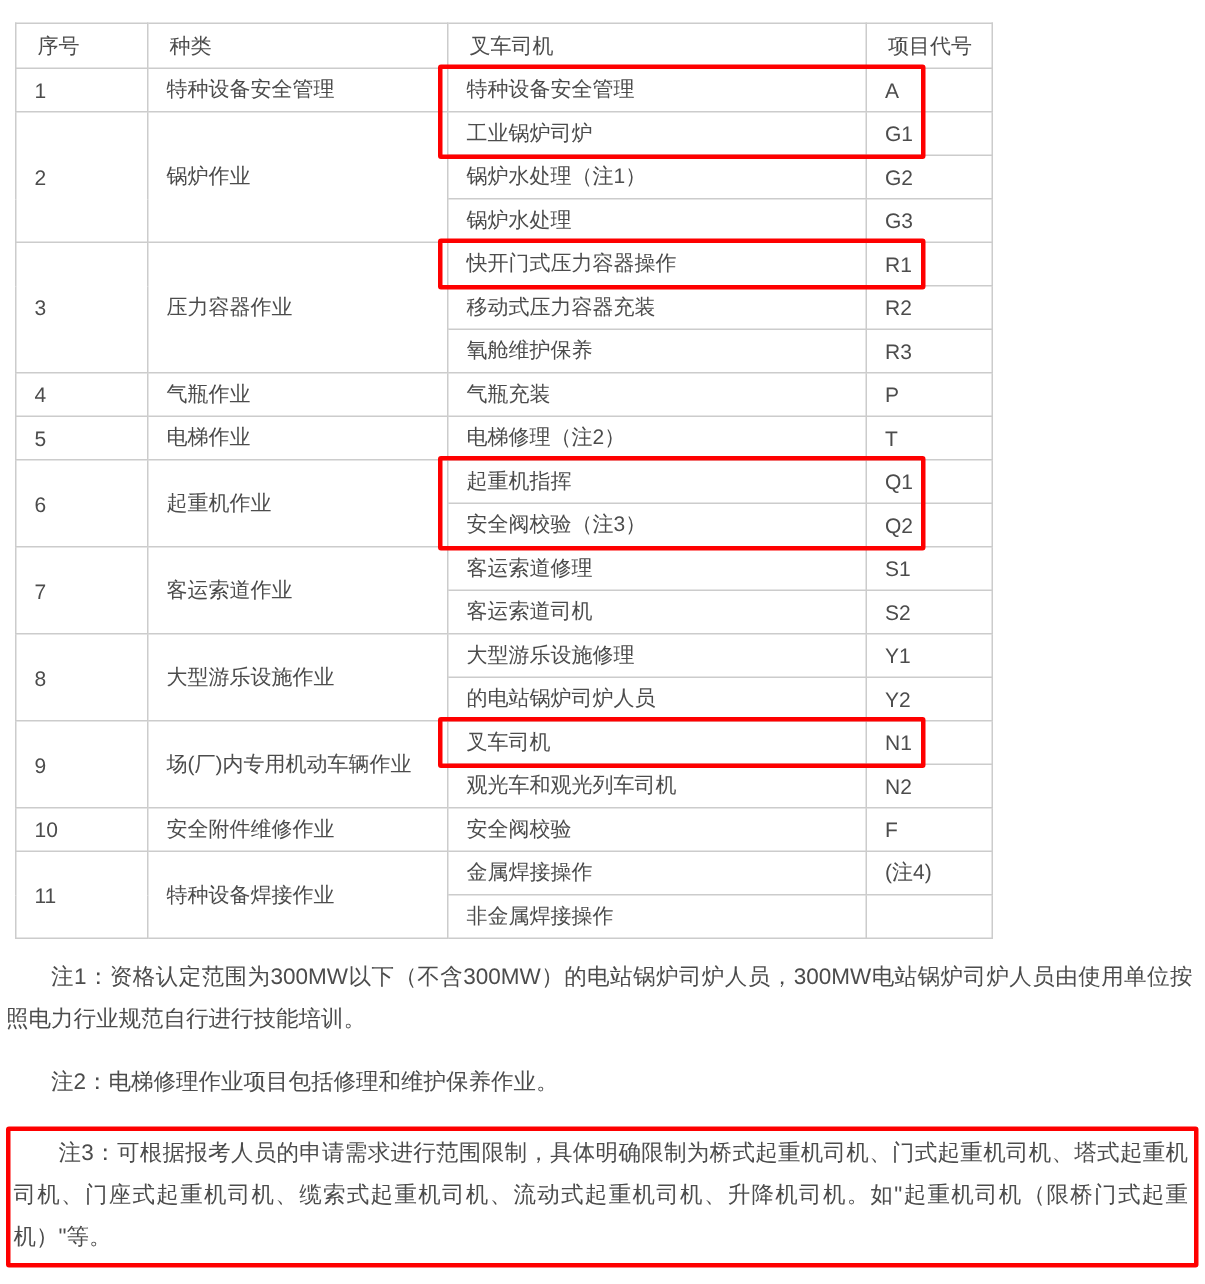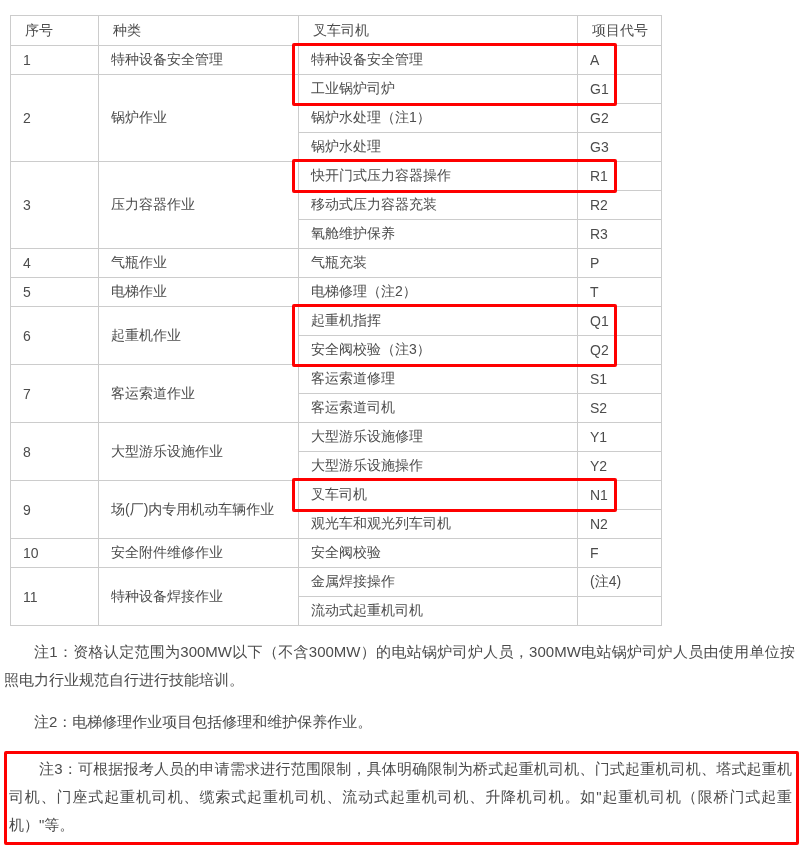--- a/index.html
+++ b/index.html
@@ -158,21 +158,21 @@
             <td>客运索道司机</td>
             <td>S2</td>
           </tr>
           <tr>
             <td class="col-no" rowspan="2">8</td>
             <td rowspan="2">大型游乐设施作业</td>
             <td>大型游乐设施修理</td>
             <td>Y1</td>
           </tr>
           <tr>
-            <td>大型游乐设施操作</td>
+            <td>的电站锅炉司炉人员</td>
             <td>Y2</td>
           </tr>
           <tr>
             <td class="col-no" rowspan="2">9</td>
             <td rowspan="2">场(厂)内专用机动车辆作业</td>
             <td>叉车司机</td>
             <td>N1</td>
           </tr>
           <tr>
             <td>观光车和观光列车司机</td>
@@ -184,21 +184,21 @@
             <td>安全阀校验</td>
             <td>F</td>
           </tr>
           <tr>
             <td class="col-no" rowspan="2">11</td>
             <td rowspan="2">特种设备焊接作业</td>
             <td>金属焊接操作</td>
             <td>(注4)</td>
           </tr>
           <tr>
-            <td>流动式起重机司机</td>
+            <td>非金属焊接操作</td>
             <td></td>
           </tr>
         </tbody>
     </table>
 
   <div class="highlight-box" style="left: 282px; top: 28px; width: 325px; height: 63px;"></div>
       <div class="highlight-box" style="left: 282px; top: 144px; width: 325px; height: 34px;"></div>
       <div class="highlight-box" style="left: 282px; top: 289px; width: 325px; height: 63px;"></div>
       <div class="highlight-box" style="left: 282px; top: 463px; width: 325px; height: 34px;"></div>
     </div>

